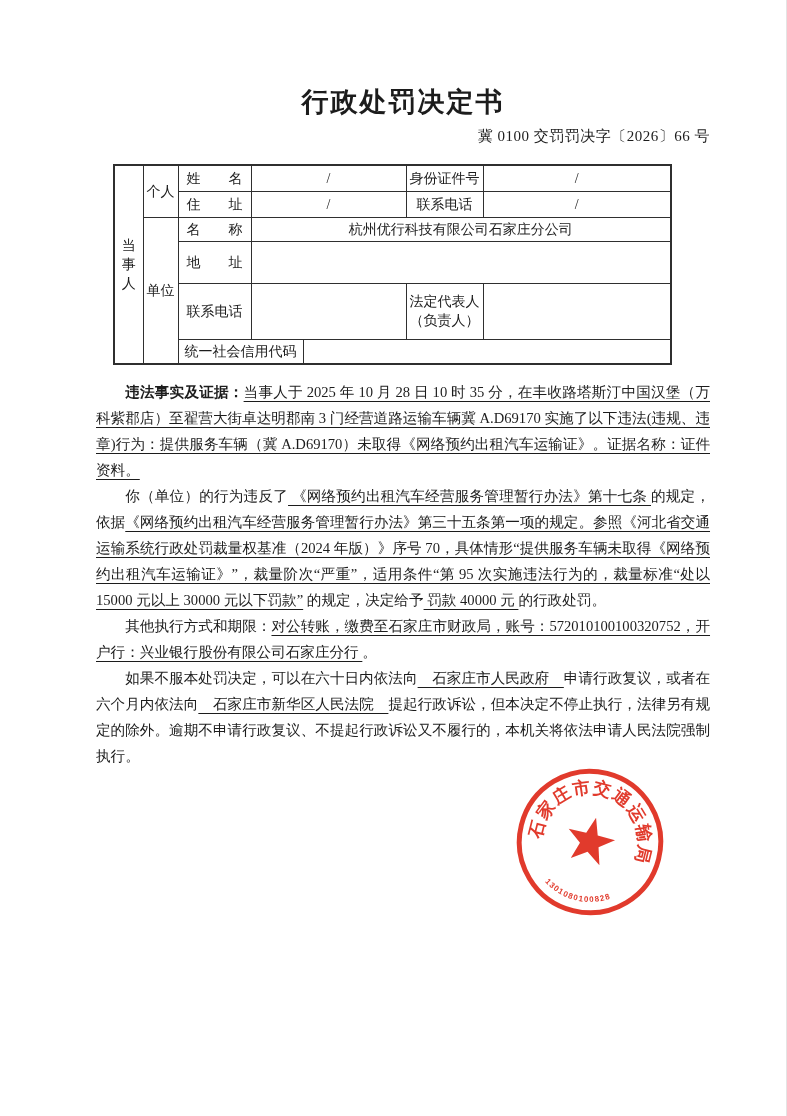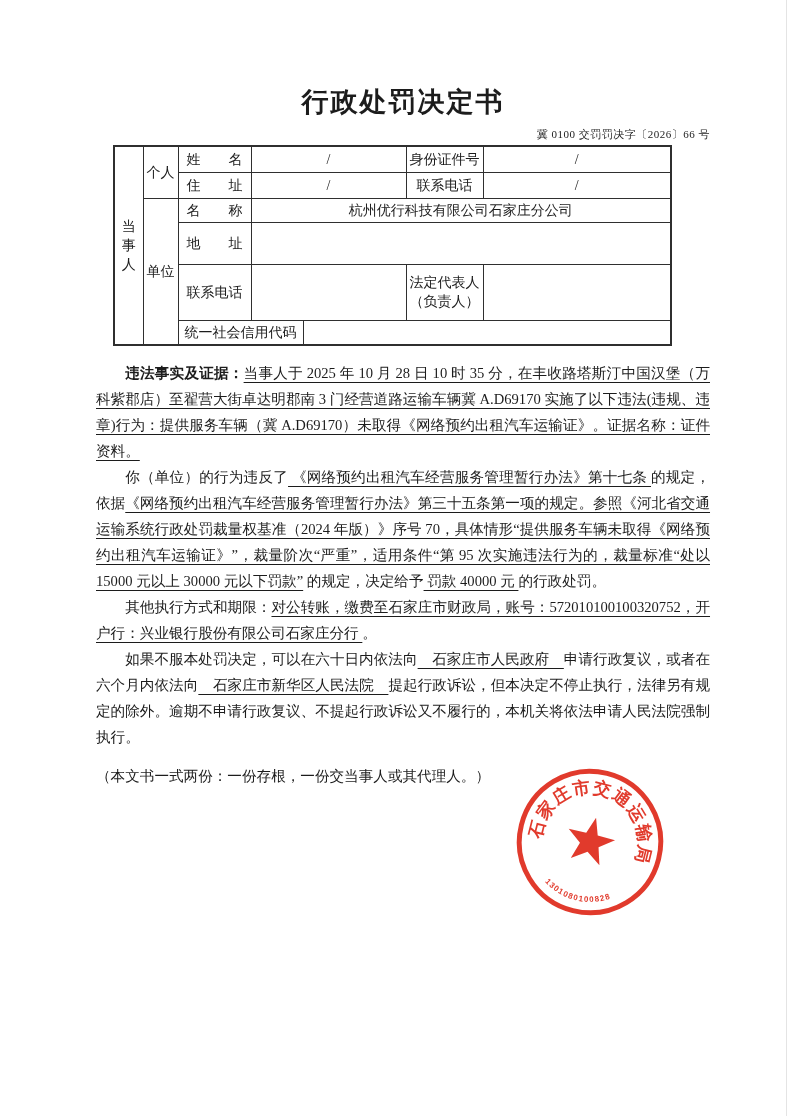--- a/index.html
+++ b/index.html
@@ -20,24 +20,24 @@
   }
   .doc-title {
     font-family: "Liberation Sans", "DejaVu Sans", sans-serif;
     font-size: 27px;
     font-weight: bold;
     text-align: center;
     letter-spacing: 2px;
     line-height: 32px;
   }
   .doc-no {
-    font-size: 11px;
+    font-size: 15px;
     text-align: right;
     margin-top: 9px;
-    margin-bottom: 3px;
+    margin-bottom: 18px;
     letter-spacing: 0.5px;
   }
   
   table.party-table {
     border-collapse: collapse;
     table-layout: fixed;
     width: 557px;
     margin-left: 17px;
     font-size: 14px;
   }
@@ -151,21 +151,20 @@
     </table>
 
   <div class="body-text">
     <p class="para"><span class="b">违法事实及证据：</span><span class="u">当事人于 2025 年 10 月 28 日 10 时 35 分，在丰收路塔斯汀中国汉堡（万科紫郡店）至翟营大街卓达明郡南 3 门经营道路运输车辆冀 A.D69170 实施了以下违法(违规、违章)行为：提供服务车辆（冀 A.D69170）未取得《网络预约出租汽车运输证》。证据名称：证件资料。</span></p>
     <p class="para"><span>你（单位）的行为违反了</span><span class="u"> 《网络预约出租汽车经营服务管理暂行办法》第十七条 </span><span>的规定，依据</span><span class="u">《网络预约出租汽车经营服务管理暂行办法》第三十五条第一项的规定。参照《河北省交通运输系统行政处罚裁量权基准（2024 年版）》序号 70，具体情形“提供服务车辆未取得《网络预约出租汽车运输证》”，裁量阶次“严重”，适用条件“第 95 次实施违法行为的，裁量标准“处以 15000 元以上 30000 元以下罚款”</span><span> 的规定，决定给予</span><span class="u"> 罚款 40000 元 </span><span>的行政处罚。</span></p>
     <p class="para"><span>其他执行方式和期限：</span><span class="u">对公转账，缴费至石家庄市财政局，账号：572010100100320752，开户行：兴业银行股份有限公司石家庄分行 </span><span>。</span></p>
     <p class="para"><span>如果不服本处罚决定，可以在六十日内依法向</span><span class="u">　石家庄市人民政府　</span><span>申请行政复议，或者在六个月内依法向</span><span class="u">　石家庄市新华区人民法院　</span><span>提起行政诉讼，但本决定不停止执行，法律另有规定的除外。逾期不申请行政复议、不提起行政诉讼又不履行的，本机关将依法申请人民法院强制执行。</span></p>
   </div>
 
 
-  <div class="copy-note">（本文书一式两份：一份存根，一份交当事人或其代理人。）</div>
 
   <div class="seal">
     <svg viewBox="0 0 200 200" width="152" height="152">
       <g transform="rotate(14 100 100)">
         <circle cx="100" cy="100" r="93" fill="none" stroke="var(--seal-color, #df2b1c)" stroke-width="6.5"></circle>
         <polygon points="100,67 92.2,89.3 68.6,89.8 87.4,104.1 80.6,126.7 100,113.2 119.4,126.7 112.6,104.1 131.4,89.8 107.8,89.3" fill="var(--seal-color, #df2b1c)"></polygon>
         <path id="sealArcTop" d="M 42,127 A 64,64 0 1 1 158,127" fill="none"></path>
         <path id="sealArcBottom" d="M 54.7,164.7 A 79,79 0 0 0 145.3,164.7" fill="none"></path>
         <text font-size="23" letter-spacing="2">
           <textPath href="#sealArcTop" startOffset="50%" text-anchor="middle">石家庄市交通运输局</textPath>

